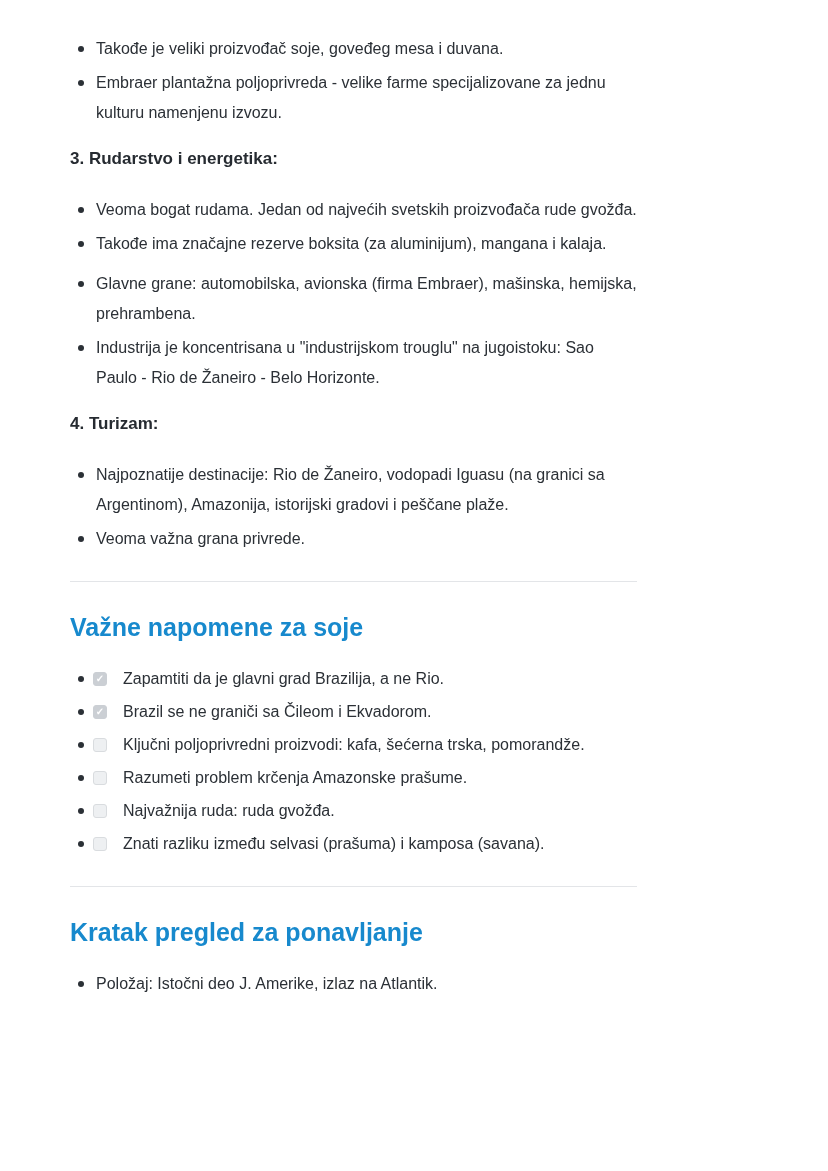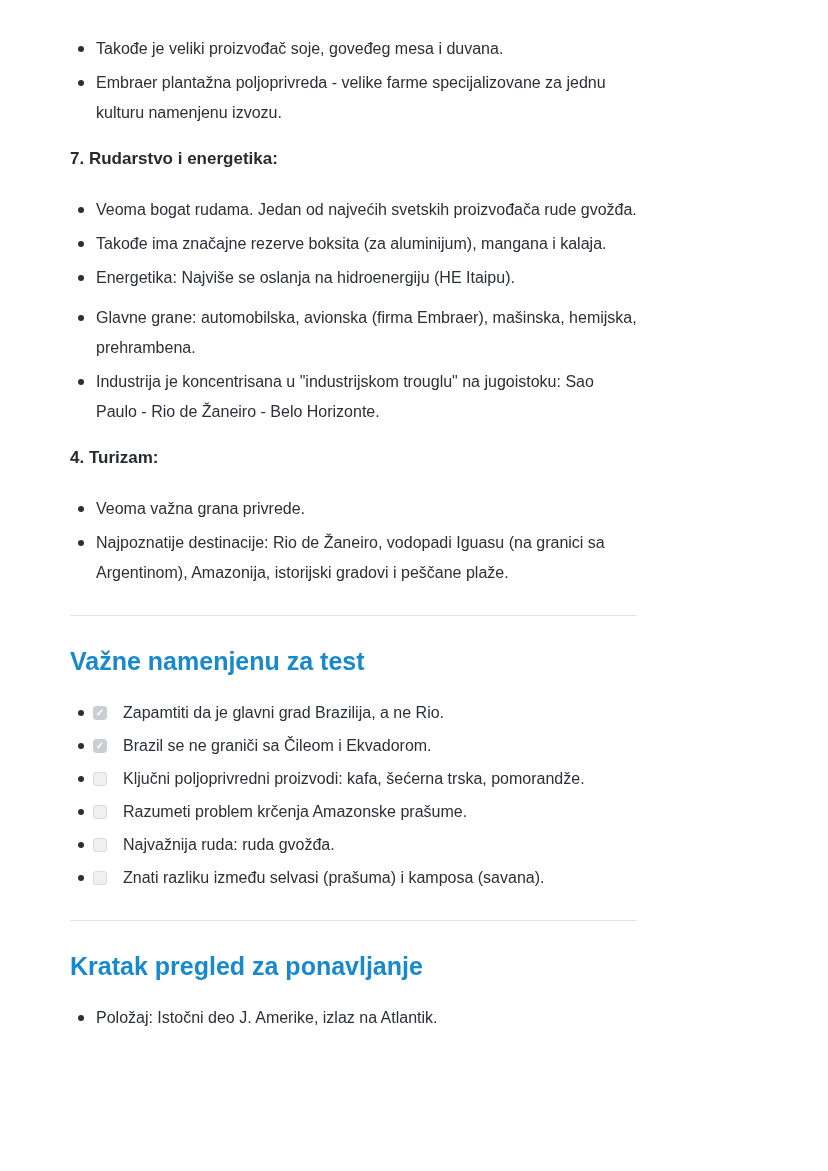--- a/index.html
+++ b/index.html
@@ -120,37 +120,36 @@
 </style>
 </head>
 <body>
 
 <div class="page">
   <div class="content" id="doc-content">
       <ul class="bullets">
         <li><span class="dot"></span><span class="">Takođe je veliki proizvođač soje, goveđeg mesa i duvana.</span></li>
         <li><span class="dot"></span><span class="">Embraer </span><span class="b">plantažna poljoprivreda</span><span class=""> - velike farme specijalizovane za jednu kulturu namenjenu izvozu.</span></li>
       </ul>
-      <h3>7. Rudarstvo i energetika:</h3>
+      <h3>3. Rudarstvo i energetika:</h3>
       <ul class="bullets">
         <li><span class="dot"></span><span class="">Veoma bogat rudama. Jedan od najvećih svetskih proizvođača </span><span class="b">rude gvožđa</span><span class="">.</span></li>
         <li><span class="dot"></span><span class="">Takođe ima značajne rezerve boksita (za aluminijum), mangana i kalaja.</span></li>
-        <li><span class="dot"></span><span class="b">Energetika:</span><span class=""> Najviše se oslanja na </span><span class="b">hidroenergiju</span><span class=""> (HE Itaipu).</span></li>
       </ul>
       <ul class="bullets">
         <li><span class="dot"></span><span class="">Glavne grane: automobilska, avionska (firma Embraer), mašinska, hemijska, prehrambena.</span></li>
         <li><span class="dot"></span><span class="">Industrija je koncentrisana u "industrijskom trouglu" na jugoistoku: </span><span class="b">Sao Paulo - Rio de Žaneiro - Belo Horizonte</span><span class="">.</span></li>
       </ul>
       <h3>4. Turizam:</h3>
       <ul class="bullets">
+        <li><span class="dot"></span><span class="">Najpoznatije destinacije: Rio de Žaneiro, vodopadi Iguasu (na granici sa Argentinom), Amazonija, istorijski gradovi i peščane plaže.</span></li>
         <li><span class="dot"></span><span class="">Veoma važna grana privrede.</span></li>
-        <li><span class="dot"></span><span class="">Najpoznatije destinacije: Rio de Žaneiro, vodopadi Iguasu (na granici sa Argentinom), Amazonija, istorijski gradovi i peščane plaže.</span></li>
       </ul>
       <hr>
-      <h2>Važne namenjenu za test</h2>
+      <h2>Važne napomene za soje</h2>
       <ul class="checklist">
         <li><span class="dot"></span><span class="checkbox checked">
             <span class="check-mark">✓</span>
           </span><span class="">Zapamtiti da je glavni grad </span><span class="b">Brazilija</span><span class="">, a ne Rio.</span></li>
         <li><span class="dot"></span><span class="checkbox checked">
             <span class="check-mark">✓</span>
           </span><span class="">Brazil se ne graniči sa Čileom i Ekvadorom.</span></li>
         <li><span class="dot"></span><span class="checkbox"></span><span class="">Ključni poljoprivredni proizvodi: </span><span class="b">kafa, šećerna trska, pomorandže</span><span class="">.</span></li>
         <li><span class="dot"></span><span class="checkbox"></span><span class="">Razumeti problem krčenja </span><span class="b">Amazonske prašume</span><span class="">.</span></li>
         <li><span class="dot"></span><span class="checkbox"></span><span class="">Najvažnija ruda: </span><span class="b">ruda gvožđa</span><span class="">.</span></li>

